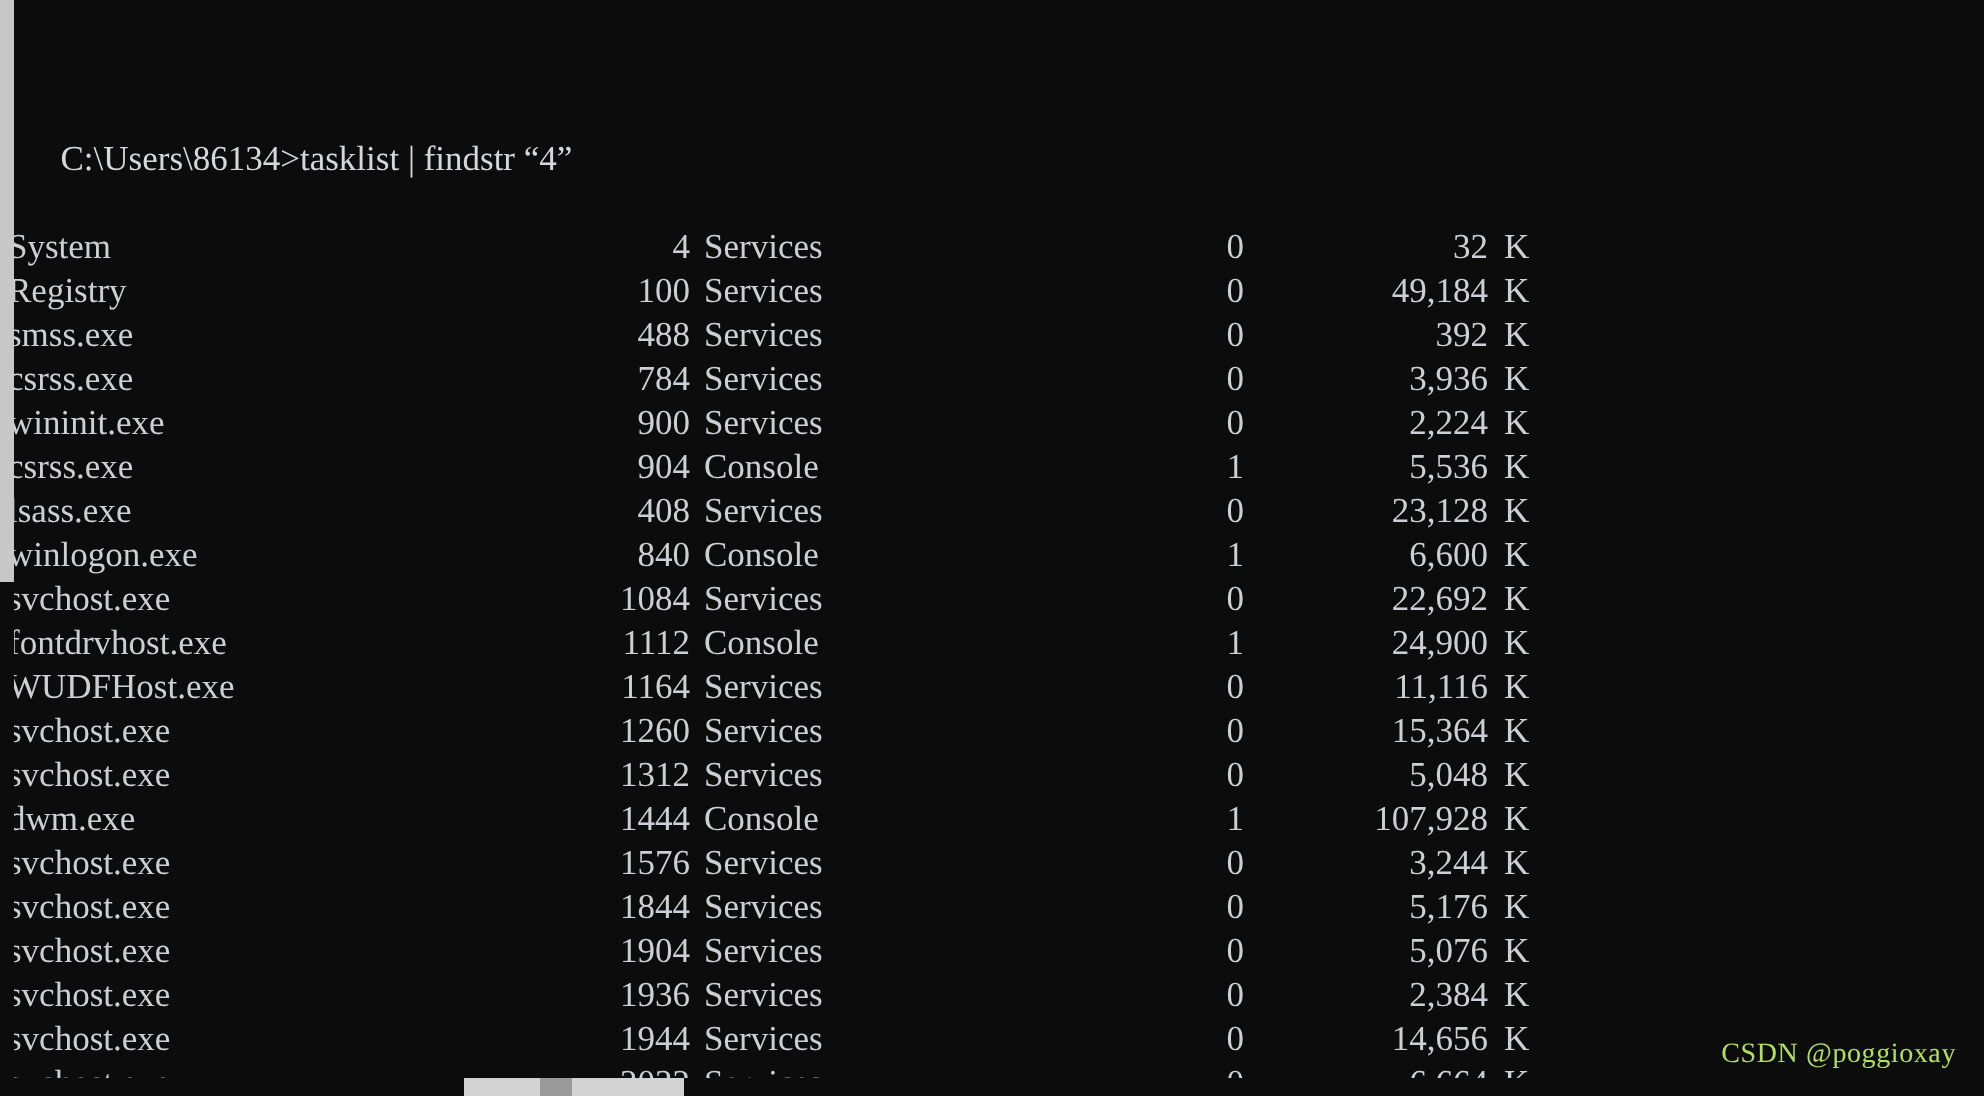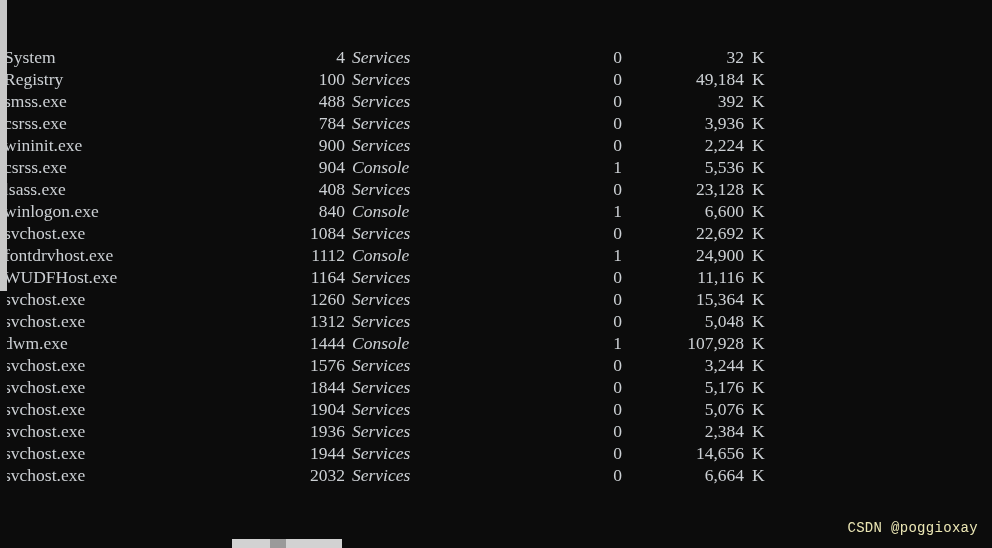--- a/index.html
+++ b/index.html
@@ -58,21 +58,20 @@
     top: 0;
     width: 97px;
     text-align: right;
     color: #ccd0d4;
   }
   .col-session {
     position: absolute;
     left: 352px;
     top: 0;
     color: #ccd0d4;
-    font-style: italic;
   }
   .col-num {
     position: absolute;
     left: 596px;
     top: 0;
     width: 26px;
     text-align: right;
     color: #ccd0d4;
   }
   .col-mem {
@@ -156,33 +155,36 @@
   .ghost-b { left: 352px; }
   .ghost-c { left: 440px; }
   .ghost-d { left: 596px; }
   .ghost-e { left: 810px; }
 
   
   #watermark {
     position: absolute;
     right: 14px;
     top: 520px;
-    color: #fef9c3;
-    font-family: Liberation Mono, monospace;
+    color: #bef264;
+    font-family: Liberation Serif, serif;
     font-size: 14px;
     letter-spacing: 0.3px;
     opacity: 0.92;
   }
 </style>
 </head>
 <body>
 
 <div id="screen">
 
   <div id="console">
+    <div class="cmdline">
+      <span>C:\Users\86134&gt;tasklist | findstr “4”</span>
+    </div>
     <div id="rows-container"><div class="line"><span class="col-image">System</span><span class="col-pid">4</span><span class="col-session">Services</span><span class="col-num">0</span><span class="col-mem">32</span><span class="col-k">K</span></div><div class="line"><span class="col-image">Registry</span><span class="col-pid">100</span><span class="col-session">Services</span><span class="col-num">0</span><span class="col-mem">49,184</span><span class="col-k">K</span></div><div class="line"><span class="col-image">smss.exe</span><span class="col-pid">488</span><span class="col-session">Services</span><span class="col-num">0</span><span class="col-mem">392</span><span class="col-k">K</span></div><div class="line"><span class="col-image">csrss.exe</span><span class="col-pid">784</span><span class="col-session">Services</span><span class="col-num">0</span><span class="col-mem">3,936</span><span class="col-k">K</span></div><div class="line"><span class="col-image">wininit.exe</span><span class="col-pid">900</span><span class="col-session">Services</span><span class="col-num">0</span><span class="col-mem">2,224</span><span class="col-k">K</span></div><div class="line"><span class="col-image">csrss.exe</span><span class="col-pid">904</span><span class="col-session">Console</span><span class="col-num">1</span><span class="col-mem">5,536</span><span class="col-k">K</span></div><div class="line"><span class="col-image">lsass.exe</span><span class="col-pid">408</span><span class="col-session">Services</span><span class="col-num">0</span><span class="col-mem">23,128</span><span class="col-k">K</span></div><div class="line"><span class="col-image">winlogon.exe</span><span class="col-pid">840</span><span class="col-session">Console</span><span class="col-num">1</span><span class="col-mem">6,600</span><span class="col-k">K</span></div><div class="line"><span class="col-image">svchost.exe</span><span class="col-pid">1084</span><span class="col-session">Services</span><span class="col-num">0</span><span class="col-mem">22,692</span><span class="col-k">K</span></div><div class="line"><span class="col-image">fontdrvhost.exe</span><span class="col-pid">1112</span><span class="col-session">Console</span><span class="col-num">1</span><span class="col-mem">24,900</span><span class="col-k">K</span></div><div class="line"><span class="col-image">WUDFHost.exe</span><span class="col-pid">1164</span><span class="col-session">Services</span><span class="col-num">0</span><span class="col-mem">11,116</span><span class="col-k">K</span></div><div class="line"><span class="col-image">svchost.exe</span><span class="col-pid">1260</span><span class="col-session">Services</span><span class="col-num">0</span><span class="col-mem">15,364</span><span class="col-k">K</span></div><div class="line"><span class="col-image">svchost.exe</span><span class="col-pid">1312</span><span class="col-session">Services</span><span class="col-num">0</span><span class="col-mem">5,048</span><span class="col-k">K</span></div><div class="line"><span class="col-image">dwm.exe</span><span class="col-pid">1444</span><span class="col-session">Console</span><span class="col-num">1</span><span class="col-mem">107,928</span><span class="col-k">K</span></div><div class="line"><span class="col-image">svchost.exe</span><span class="col-pid">1576</span><span class="col-session">Services</span><span class="col-num">0</span><span class="col-mem">3,244</span><span class="col-k">K</span></div><div class="line"><span class="col-image">svchost.exe</span><span class="col-pid">1844</span><span class="col-session">Services</span><span class="col-num">0</span><span class="col-mem">5,176</span><span class="col-k">K</span></div><div class="line"><span class="col-image">svchost.exe</span><span class="col-pid">1904</span><span class="col-session">Services</span><span class="col-num">0</span><span class="col-mem">5,076</span><span class="col-k">K</span></div><div class="line"><span class="col-image">svchost.exe</span><span class="col-pid">1936</span><span class="col-session">Services</span><span class="col-num">0</span><span class="col-mem">2,384</span><span class="col-k">K</span></div><div class="line"><span class="col-image">svchost.exe</span><span class="col-pid">1944</span><span class="col-session">Services</span><span class="col-num">0</span><span class="col-mem">14,656</span><span class="col-k">K</span></div><div class="line"><span class="col-image">svchost.exe</span><span class="col-pid">2032</span><span class="col-session">Services</span><span class="col-num">0</span><span class="col-mem">6,664</span><span class="col-k">K</span></div></div>
   </div>
 
   <div id="underline-ghost">
     <span class="ghost-a">TCP</span>
     <span class="ghost-b">0.0.0.0:0</span>
     <span class="ghost-c">0.0.0.0:0</span>
     <span class="ghost-d">LISTENING</span>
     <span class="ghost-e">5520</span>
   </div>

